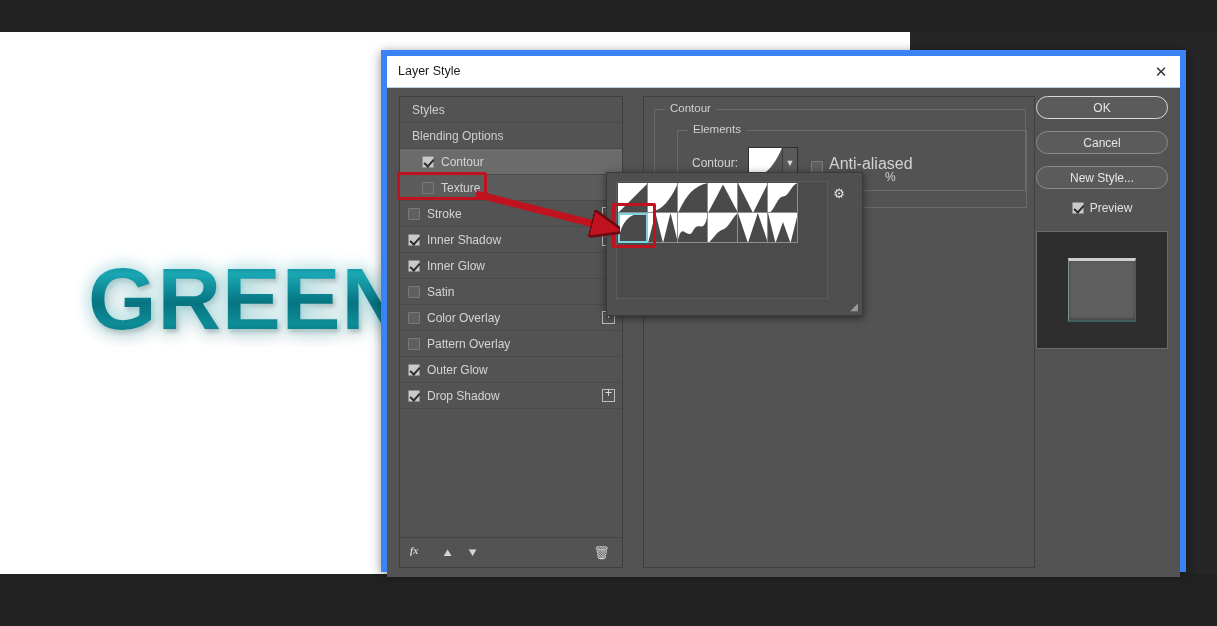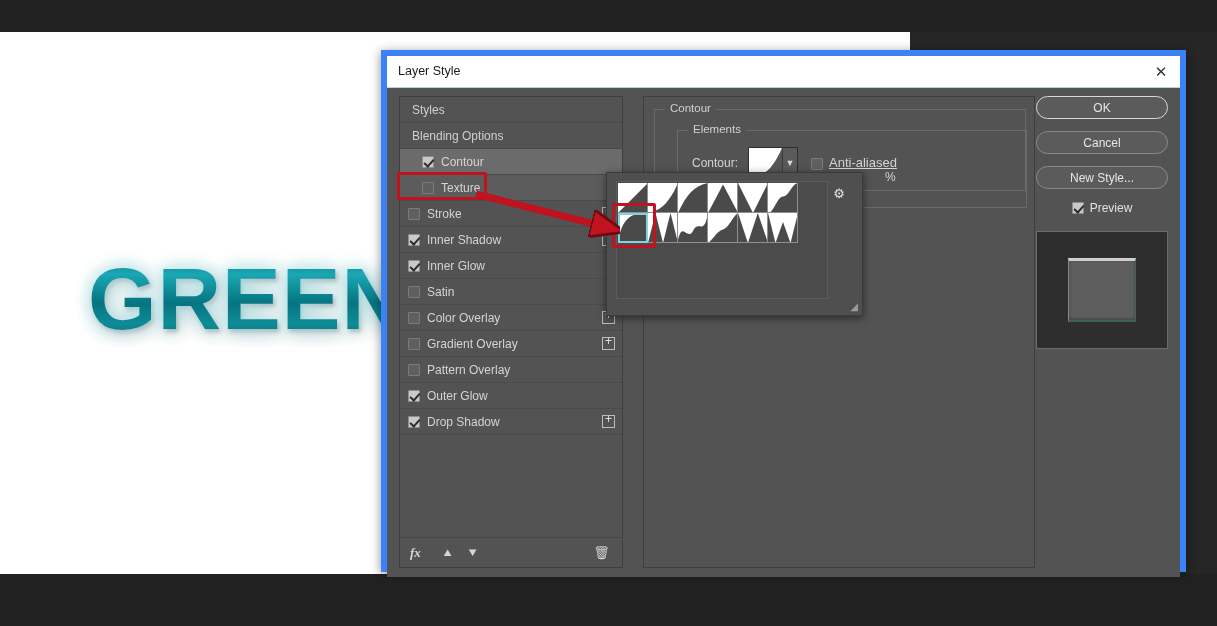--- a/index.html
+++ b/index.html
@@ -147,21 +147,21 @@
   #styles-footer {
     height: 30px;
     border-top: 1px solid #464646;
     background: #535353;
     position: relative;
   }
   .footer-icon {
     position: absolute;
     top: 7px;
     color: #d6d6d6;
-    font-size: 13px;
+    font-size: 10px;
     cursor: pointer;
     user-select: none;
   }
   #fx-icon { left: 10px; font-style: italic; font-family: "Liberation Serif", serif; font-weight: bold; }
   #up-icon { left: 42px; font-size: 14px; }
   #down-icon { left: 67px; font-size: 14px; }
   #trash-icon { right: 12px; font-size: 13px; }
 
   
   #settings-panel {
@@ -207,23 +207,22 @@
   #contour-arrow {
     width: 15px; height: 100%;
     background: #5a5a5a;
     border-left: 1px solid #3d3d3d;
     display: flex; align-items: center; justify-content: center;
     color: #d8d8d8; font-size: 9px;
   }
   #antialias-row {
     position: absolute; left: 133px; top: 24px;
     display: flex; align-items: flex-end;
-    font-size: 13px; color: #d3d3d3;
-    cursor: pointer;
-    text-decoration: underline;
+    font-size: 16px; color: #d3d3d3;
+    cursor: pointer;
   }
   #antialias-row .chk { margin-right: 6px; }
   #range-percent {
     position: absolute; left: 230px; top: 60px;
     font-size: 12px; color: #d3d3d3;
   }
 
   
   #buttons-col {
     position: absolute; right: 12px; top: 8px;
@@ -379,25 +378,20 @@
             <span class="chk on"></span>
             <span class="style-label">Inner Glow</span>
           </div>
           <div class="style-row">
             <span class="chk off"></span>
             <span class="style-label">Satin</span>
           </div>
           <div class="style-row">
             <span class="chk off"></span>
             <span class="style-label">Color Overlay</span>
-            <span class="plus-btn"></span>
-          </div>
-          <div class="style-row">
-            <span class="chk off"></span>
-            <span class="style-label">Gradient Overlay</span>
             <span class="plus-btn"></span>
           </div>
           <div class="style-row">
             <span class="chk off"></span>
             <span class="style-label">Pattern Overlay</span>
           </div>
           <div class="style-row">
             <span class="chk on"></span>
             <span class="style-label">Outer Glow</span>
           </div>

